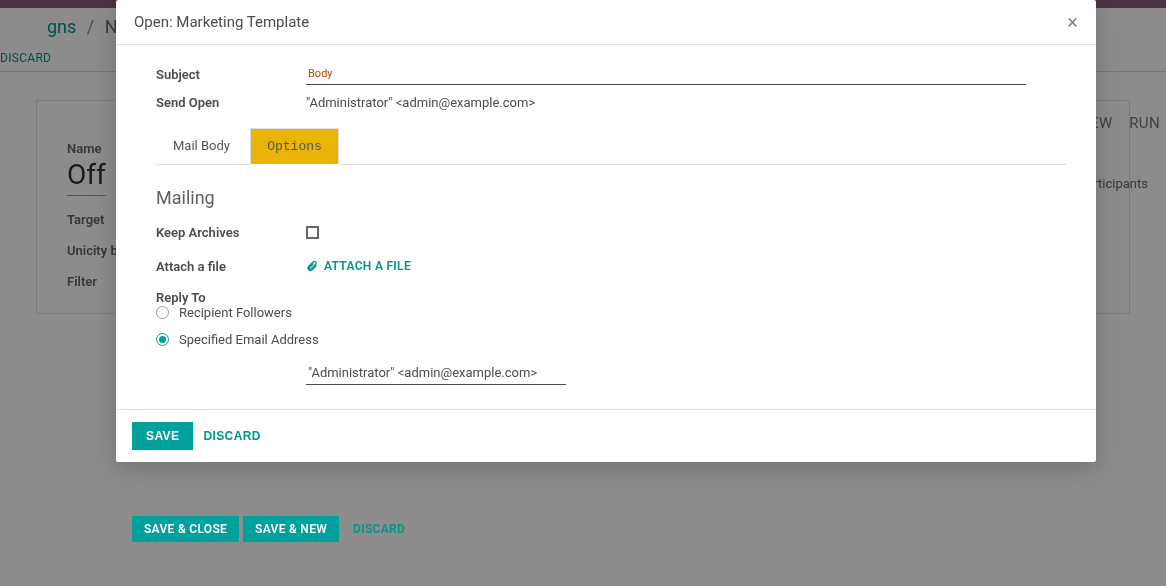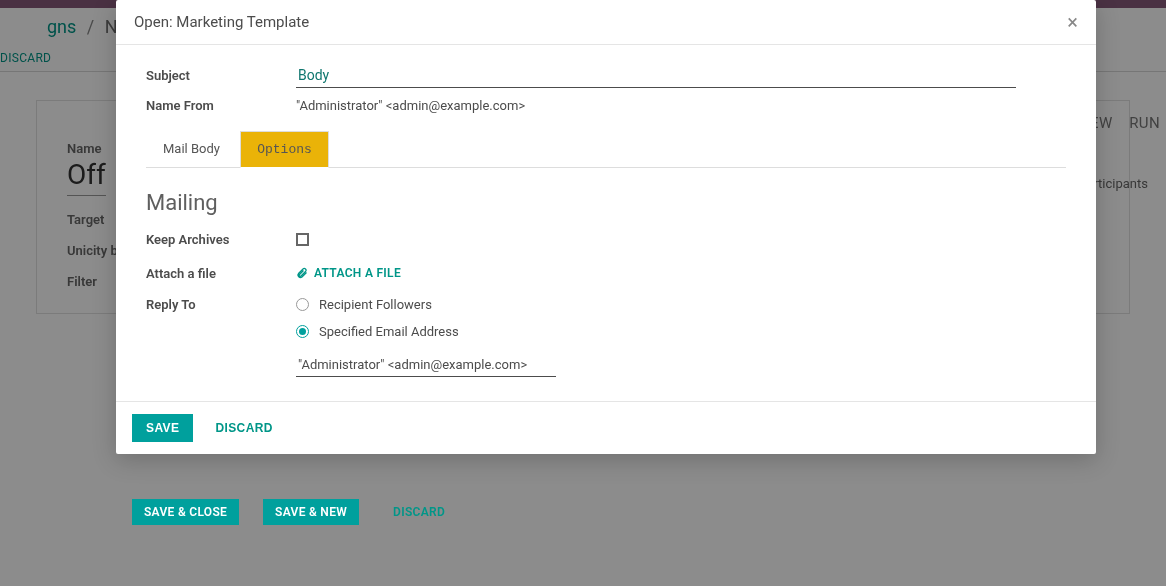--- a/index.html
+++ b/index.html
@@ -19,47 +19,47 @@
 .bg-right-participants { position:absolute; right:18px; top:176px; font-size:13px; color:#666; }
 
 
 .backdrop { position:absolute; inset:0; background: rgba(0,0,0,0.45); }
 
 
 .modal { position:absolute; left:116px; top:0; width:980px; background:#fff; box-shadow: 0 6px 24px rgba(0,0,0,.2); border-radius:2px; }
 .modal-header { padding: 12px 18px; border-bottom:1px solid #e5e5e5; display:flex; justify-content:space-between; align-items:center; }
 .modal-title { font-size: 15px; color:#4c4c4c; }
 .modal-close { font-size: 20px; color:#888; cursor:pointer; line-height:1; }
-.modal-body { padding: 18px 30px 24px 30px; }
+.modal-body { padding: 18px 30px 24px 40px; }
 .form-row { display:flex; align-items:center; margin-bottom: 10px; }
 .form-label { width: 150px; font-size:13px; color:#4c4c4c; font-weight:600; }
 .form-value { flex:1; font-size:13px; color:#4c4c4c; }
-.subject-input { width: 720px; border:none; border-bottom:1px solid #4c4c4c; font-size:14px; padding:4px 2px; outline:none; color:#0f766e; font-family:inherit; }
+.subject-input { width: 720px; border:none; border-bottom:1px solid #4c4c4c; font-size:11px; padding:4px 2px; outline:none; color:#c2410c; font-family:inherit; }
 .tabs { margin-top: 16px; border-bottom:1px solid #ddd; }
 .tab { display:inline-block; padding: 10px 16px; font-size:13px; color:#555; cursor:pointer; border:1px solid transparent; position:relative; top:1px; }
 .tab.active { border:1px solid #ddd; border-bottom:1px solid #fff; background:#eab308;font-family:Liberation Mono, monospace; }
-.section-title { font-size:22px; color:#5f5f5f; margin: 22px 0 14px 0; }
+.section-title { font-size:18px; color:#5f5f5f; margin: 22px 0 14px 0; }
 .opt-row { display:flex; align-items:center; margin-bottom: 14px; min-height:20px; }
 .opt-label { width:150px; font-size:13px; font-weight:600; color:#4c4c4c; }
 .attach-link { color:#009688; font-size:12px; font-weight:600; letter-spacing:.3px; display:inline-flex; align-items:center; cursor:pointer; }
 .attach-link svg { margin-right:6px; }
 .checkbox { width:13px; height:13px; border:2px solid #666; display:inline-block; }
 .radio-group { display:flex; flex-direction:column; gap:12px; }
 .radio-item { display:flex; align-items:center; font-size:13px; color:#4c4c4c; cursor:pointer; }
 .radio { width:13px; height:13px; border:1px solid #999; border-radius:50%; margin-right:10px; display:inline-flex; align-items:center; justify-content:center; }
 .radio.checked { border-color:#00a09d; }
 .radio.checked::after { content:""; width:7px; height:7px; background:#00a09d; border-radius:50%; }
 .reply-email { margin-left:150px; margin-top:6px; }
 .reply-email input { border:none; border-bottom:1px solid #4c4c4c; font-size:13px; padding:4px 2px; width:260px; outline:none; font-family:inherit; color:#4c4c4c; }
-.modal-footer { padding: 12px 16px; border-top:1px solid #e5e5e5; display:flex; align-items:center; gap:12px; }
+.modal-footer { padding: 12px 16px; border-top:1px solid #e5e5e5; display:flex; align-items:center; gap:0; }
 .btn-primary { background:#00a09d; color:#fff; border:none; padding:7px 14px; font-size:12px; font-weight:600; letter-spacing:.4px; cursor:pointer; }
 .btn-link { background:none; border:none; color:#009688; font-size:12px; font-weight:600; letter-spacing:.4px; cursor:pointer; padding:7px 10px; }
 
 
-.inner-save-row { position:absolute; left:132px; top:499px; display:flex; gap:24px; align-items:center; }
+.inner-save-row { position:absolute; left:132px; top:516px; display:flex; gap:4px; align-items:center; }
 .inner-save-row .b { background:#00a09d; color:#fff; font-size:12px; font-weight:600; padding:6px 12px; letter-spacing:.3px; }
 .inner-save-row .d { color:#009688; font-size:12px; font-weight:600; letter-spacing:.3px; padding:6px 10px; }
 </style>
 </head>
 <body>
 
 <div class="bg-layer">
   <div class="bg-topbar"></div>
   <div style="padding-left:0;">
     <div class="bg-breadcrumb">
@@ -99,21 +99,21 @@
     <span class="modal-title">Open: Marketing Template</span>
     <span class="modal-close">×</span>
   </div>
   <div class="modal-body">
 
     <div class="form-row">
       <div class="form-label">Subject</div>
       <input class="subject-input" value="Body" style="">
     </div>
     <div class="form-row">
-      <div class="form-label">Name From</div>
+      <div class="form-label">Send Open</div>
       <div class="form-value">"Administrator" &lt;admin@example.com&gt;</div>
     </div>
 
     <div class="tabs">
       <span class="tab">Mail Body</span>
       <span class="tab active">Options</span>
     </div>
 
     <div class="section-title">Mailing</div>
 
@@ -125,21 +125,21 @@
     <div class="opt-row">
       <div class="opt-label">Attach a file</div>
       <span class="attach-link">
         <svg width="12" height="12" viewBox="0 0 24 24" fill="none" stroke="#009688" stroke-width="2.5">
             <path d="M21 11l-9 9a5 5 0 01-7-7l9-9a3.5 3.5 0 015 5l-9 9a2 2 0 01-3-3l8-8"></path>
           </svg>
         <span>ATTACH A FILE</span>
       </span>
     </div>
 
-    <div class="opt-row" style="align-items:flex-start;">
+    <div class="opt-row" style="align-items:flex-start;flex-direction:column;">
       <div class="opt-label">Reply To</div>
       <div class="radio-group">
         <div class="radio-item">
           <span class="radio"></span>
           <span>Recipient Followers</span>
         </div>
         <div class="radio-item">
           <span class="radio checked"></span>
           <span>Specified Email Address</span>
         </div>

